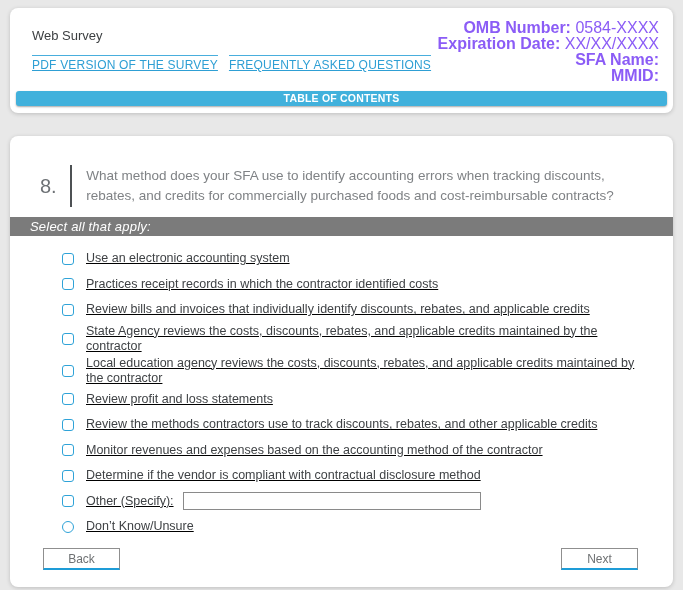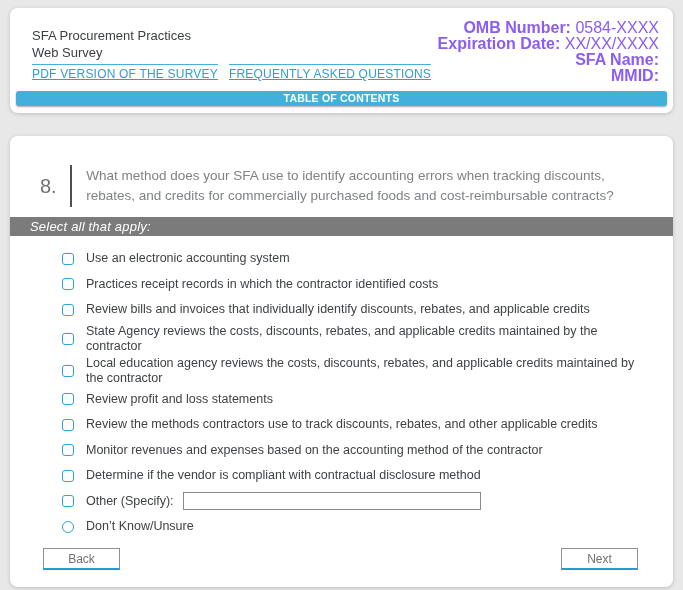--- a/index.html
+++ b/index.html
@@ -19,21 +19,21 @@
   .header-card {
     margin-top: 8px;
     height: 105px;
     position: relative;
     padding: 10px 12px 0 12px;
   }
   .header-left { position: absolute; left: 22px; top: 19px; }
   .hdr-title {
     font-size: 13px; color: #3c3f41; line-height: 17px;
   }
-  .links-row { margin-top: 3px; display: flex; gap: 11px; text-align: center; }
+  .links-row { margin-top: 11px; display: flex; gap: 11px; text-align: center; }
   .hdr-link {
     display: inline-block;
     font-size: 12px;
     color: #2e9fd4;
     text-decoration: underline;
     border-top: 1px solid #49aedd;
     padding-top: 2px;
     cursor: pointer;
     letter-spacing: 0.2px;
   }
@@ -76,21 +76,21 @@
   .instruction-bar {
     background: #7b7b7b;
     color: #ffffff;
     font-style: italic;
     font-size: 13px;
     height: 19px;
     line-height: 19px;
     padding-left: 20px;
     letter-spacing: 0.2px;
   }
-  .options-list { padding: 10px 36px 0 52px; }
+  .options-list { padding: 10px 36px 0 52px; text-decoration: underline; }
   .option-row {
     display: flex; align-items: center;
     min-height: 25.5px;
     padding: 1px 0;
   }
   .ctl {
     flex: 0 0 auto;
     width: 12px; height: 12px;
     border: 1.5px solid #2fa3d8;
     background: #ffffff;
@@ -128,21 +128,20 @@
     font-size: 12px;
     font-family: Liberation Sans, sans-serif;
     cursor: pointer;
   }
 </style>
 </head>
 <body>
 
 <div class="card header-card">
   <div class="header-left">
-    <div class="hdr-title">SFA Procurement Practices</div>
     <div class="hdr-title">Web Survey</div>
     <div class="links-row">
       <a class="hdr-link">PDF VERSION OF THE SURVEY</a>
       <a class="hdr-link">FREQUENTLY ASKED QUESTIONS</a>
     </div>
   </div>
   <div class="header-right">
     <div><span class="meta-label">OMB Number:</span><span> 0584-XXXX</span></div>
     <div><span class="meta-label">Expiration Date:</span><span> XX/XX/XXXX</span></div>
     <div><span class="meta-label">SFA Name:</span><span></span></div>

